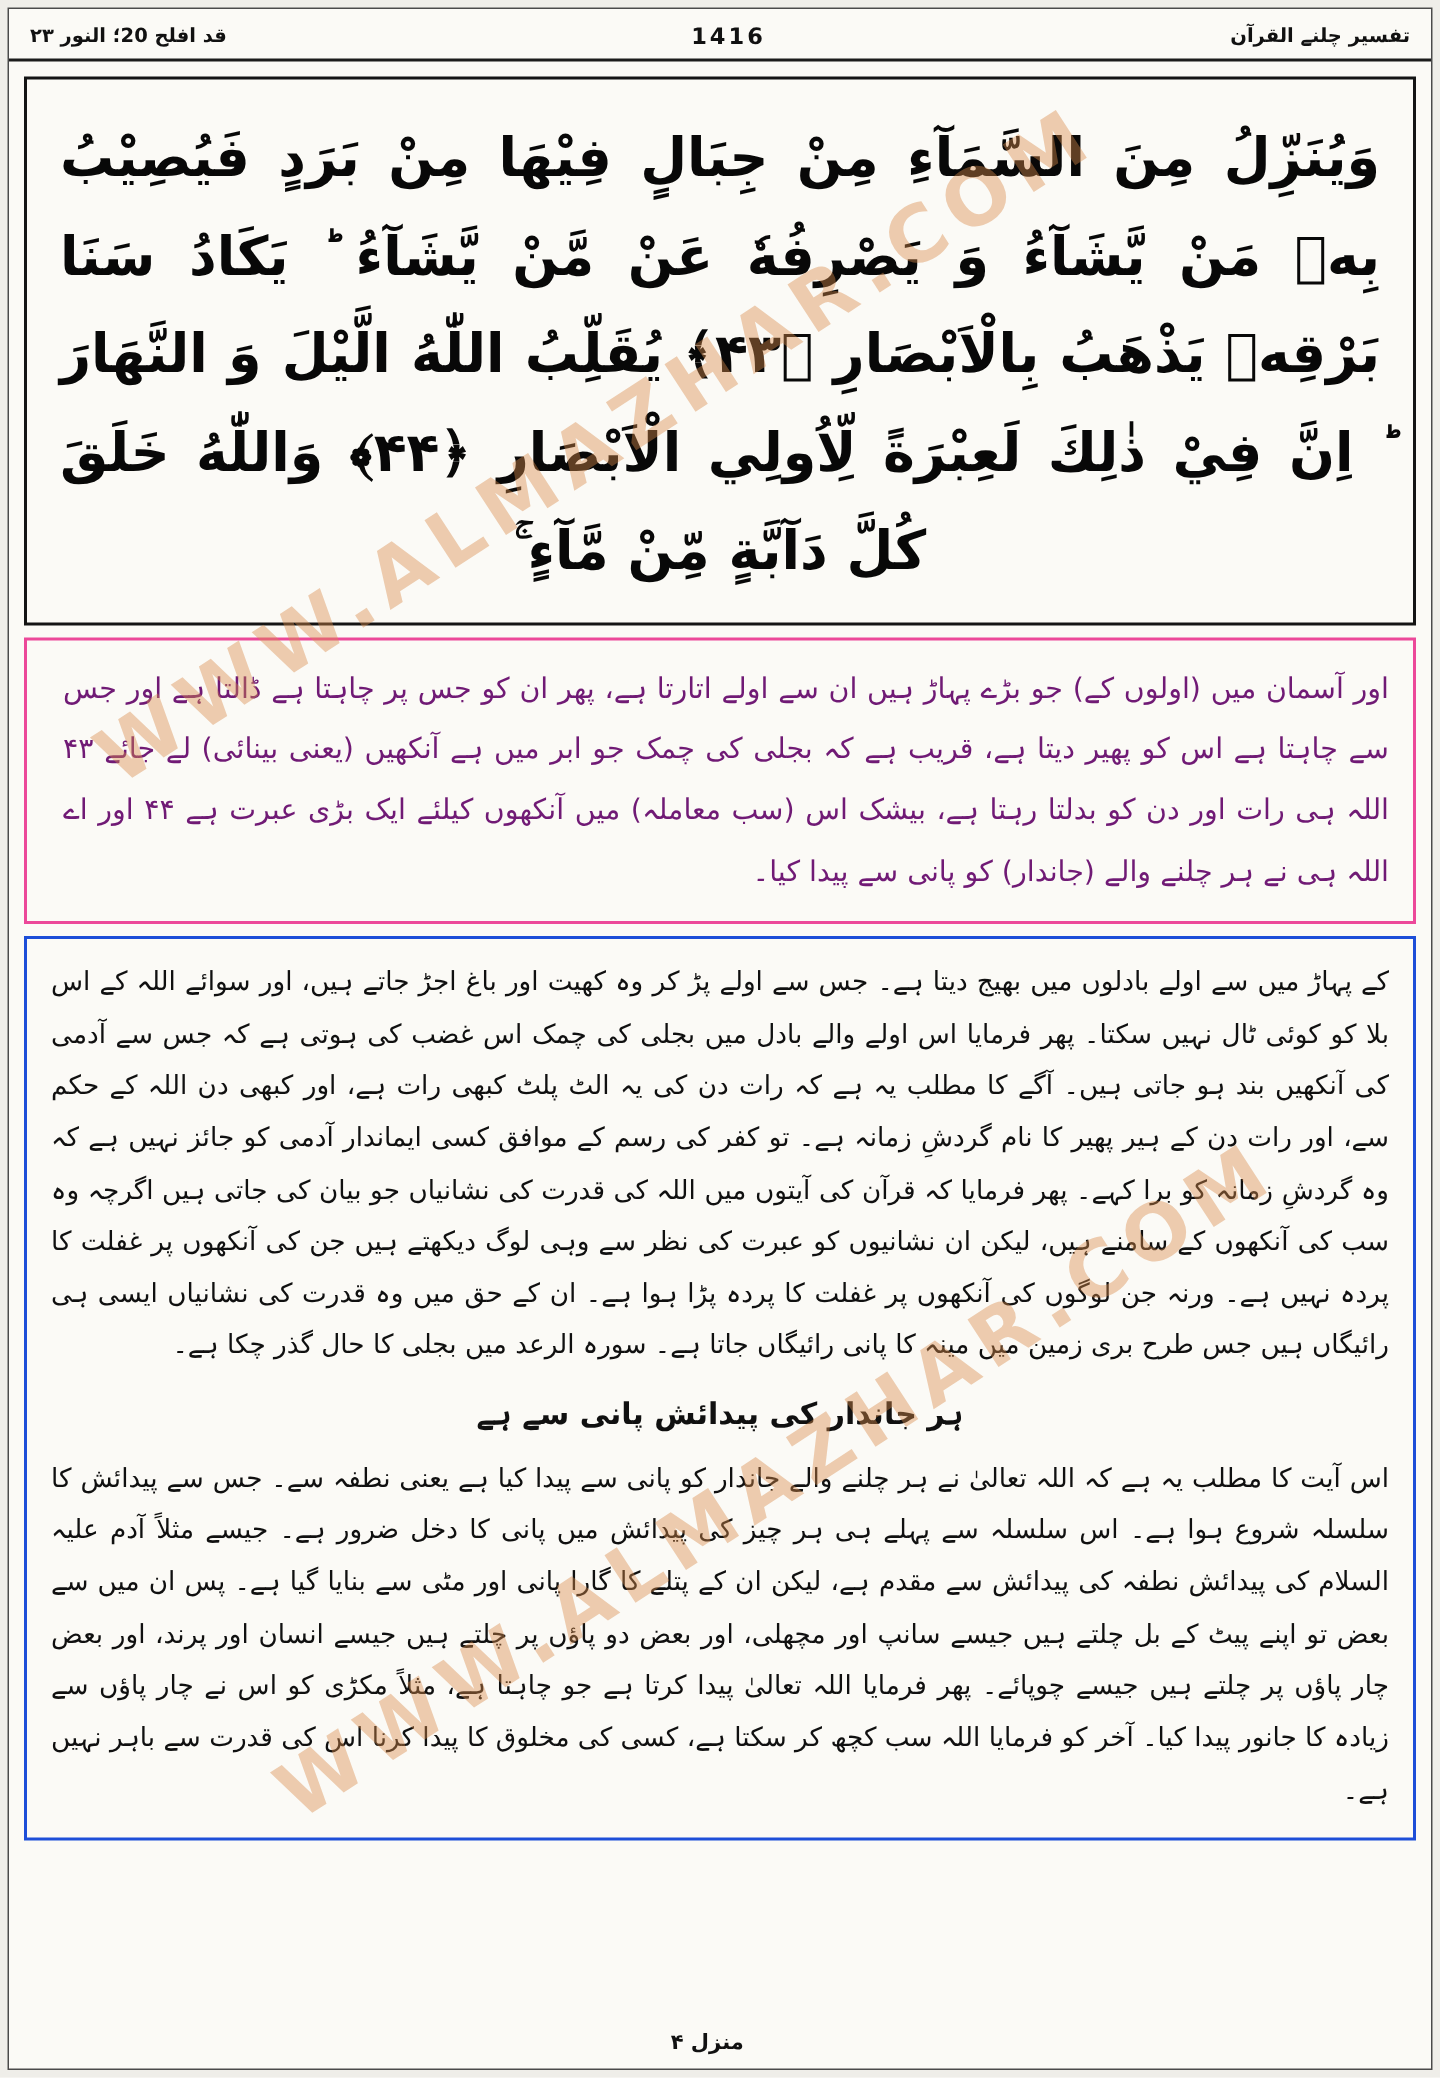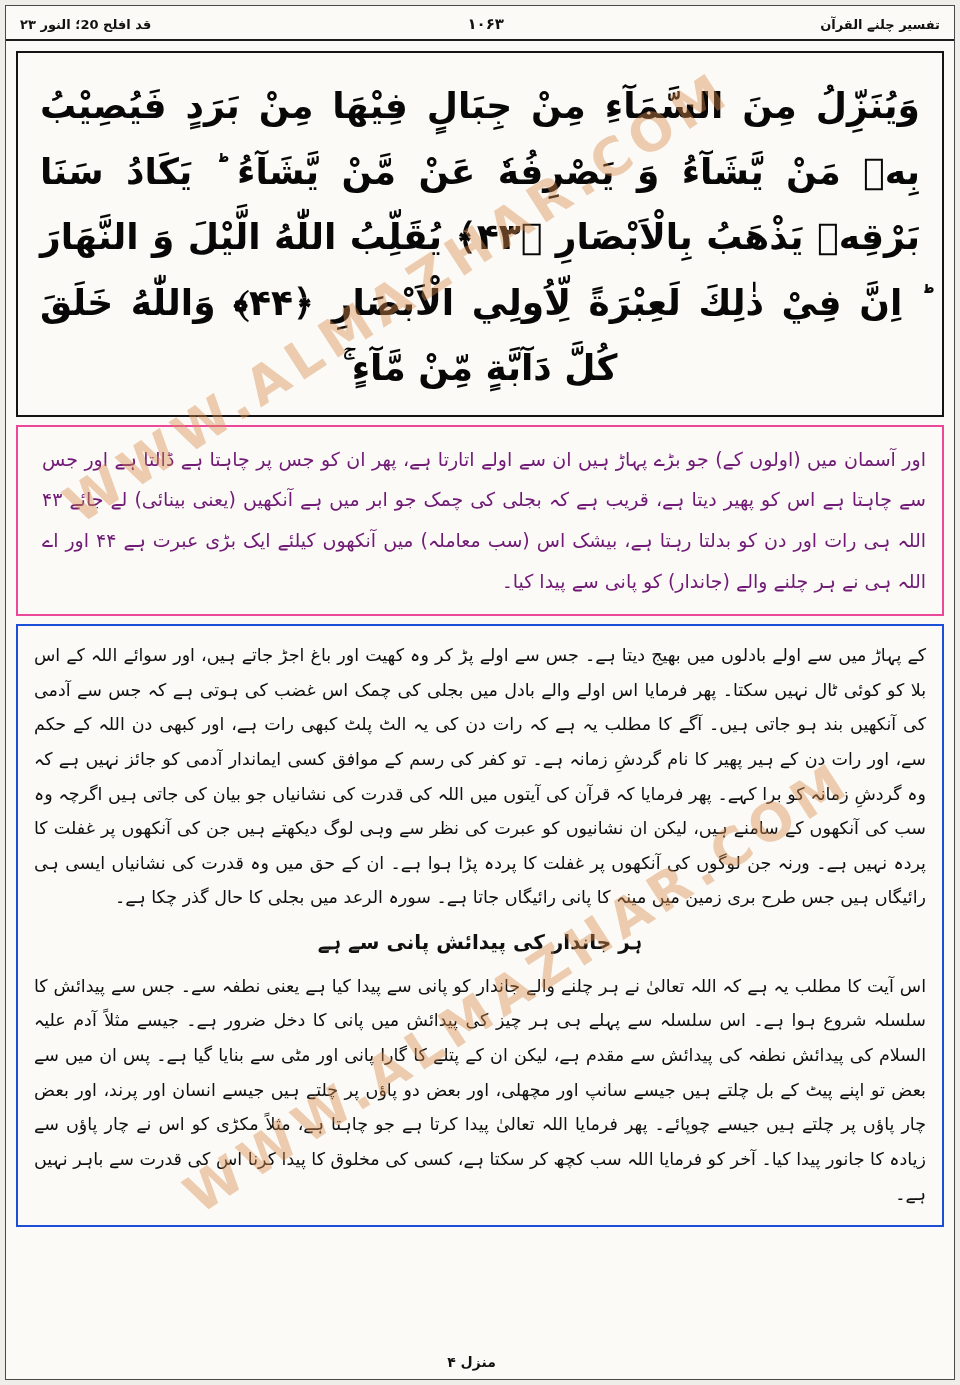--- a/index.html
+++ b/index.html
@@ -85,21 +85,21 @@
   .wm1{left:70px;top:480px;}
   .wm2{left:190px;top:1170px;}
 </style>
 </head>
 <body>
 
 <div class="page">
 
   <div class="header">
     <span class="right">تفسیر چلنے القرآن</span>
-    <span class="center">۱۰۶۳</span>
+    <span class="center">1416</span>
     <span class="left">قد افلح 20؛ النور ۲۳</span>
   </div>
 
   <div class="verse-box">
     <span>وَيُنَزِّلُ مِنَ السَّمَآءِ مِنْ جِبَالٍ فِيْهَا مِنْ بَرَدٍ فَيُصِيْبُ بِهٖ مَنْ يَّشَآءُ وَ يَصْرِفُهٗ عَنْ مَّنْ يَّشَآءُ ؕ يَكَادُ سَنَا بَرْقِهٖ يَذْهَبُ بِالْاَبْصَارِ ﴿۴۳﴾ يُقَلِّبُ اللّٰهُ الَّيْلَ وَ النَّهَارَ ؕ اِنَّ فِيْ ذٰلِكَ لَعِبْرَةً لِّاُولِي الْاَبْصَارِ ﴿۴۴﴾ وَاللّٰهُ خَلَقَ كُلَّ دَآبَّةٍ مِّنْ مَّآءٍ ۚ</span>
   </div>
 
   <div class="trans-box">
     <span>اور آسمان میں (اولوں کے) جو بڑے پہاڑ ہیں ان سے اولے اتارتا ہے، پھر ان کو جس پر چاہتا ہے ڈالتا ہے اور جس سے چاہتا ہے اس کو پھیر دیتا ہے، قریب ہے کہ بجلی کی چمک جو ابر میں ہے آنکھیں (یعنی بینائی) لے جائے ۴۳ اللہ ہی رات اور دن کو بدلتا رہتا ہے، بیشک اس (سب معاملہ) میں آنکھوں کیلئے ایک بڑی عبرت ہے ۴۴ اور اے اللہ ہی نے ہر چلنے والے (جاندار) کو پانی سے پیدا کیا۔</span>
   </div>

